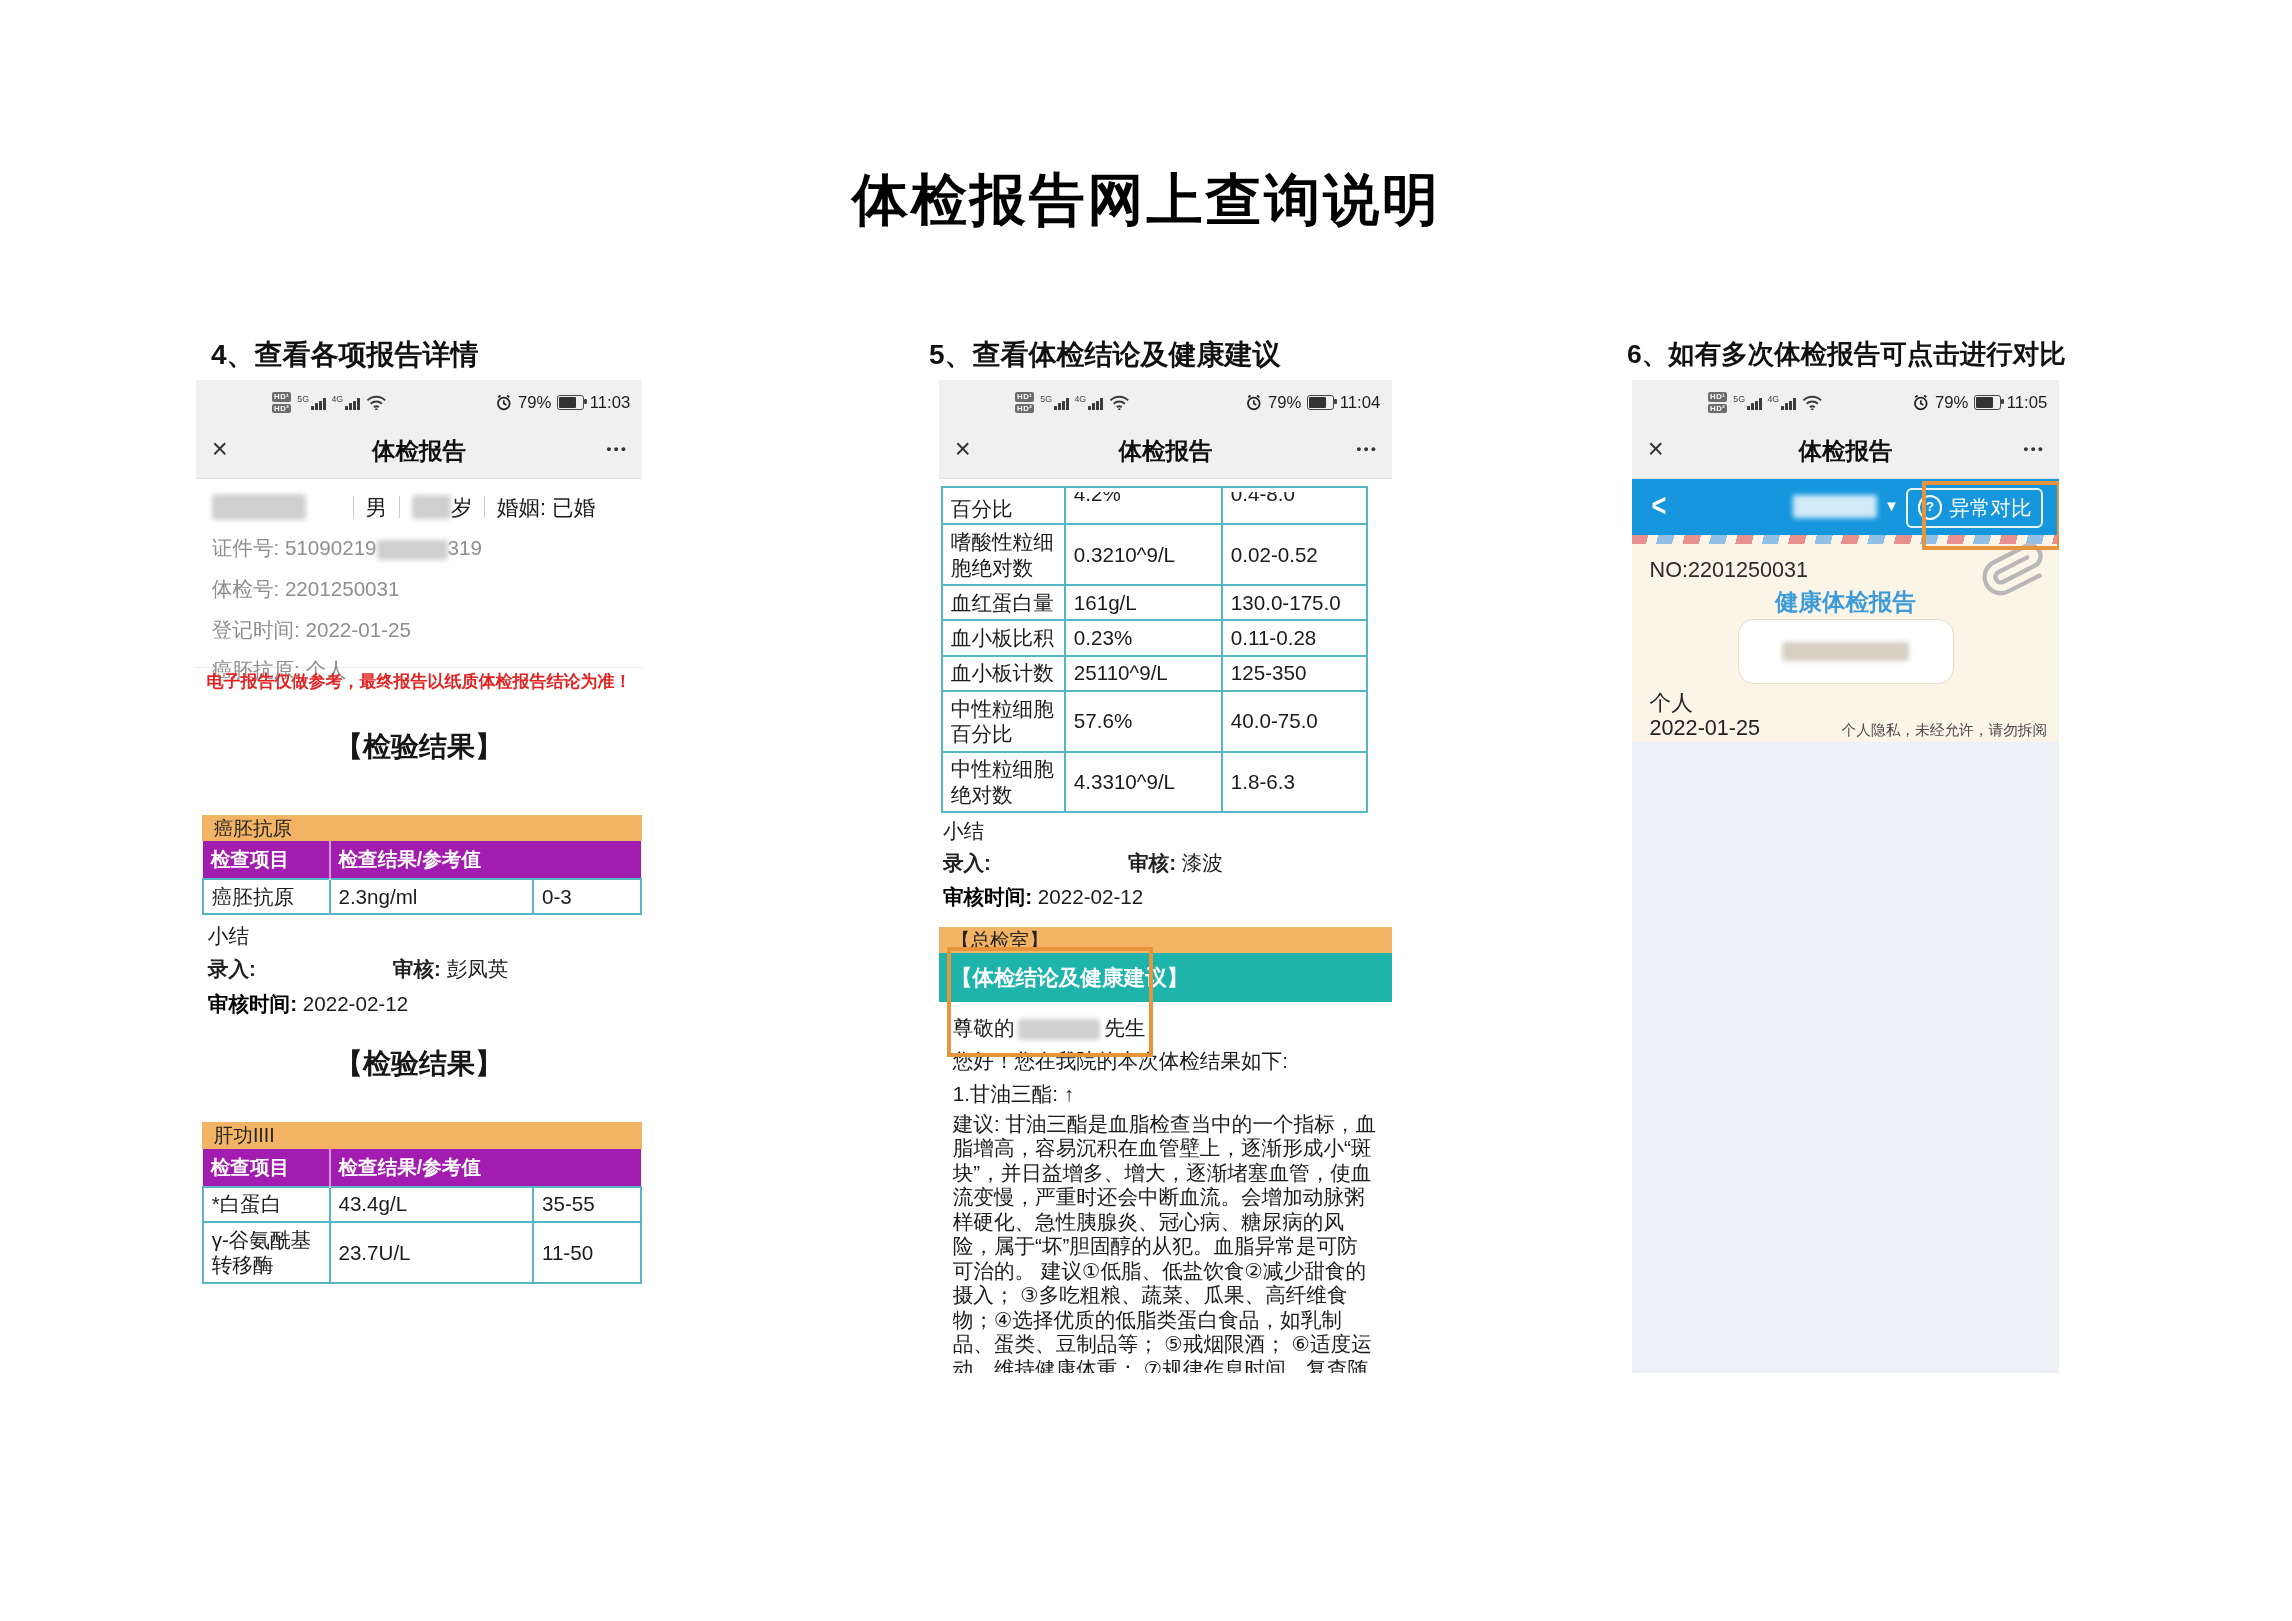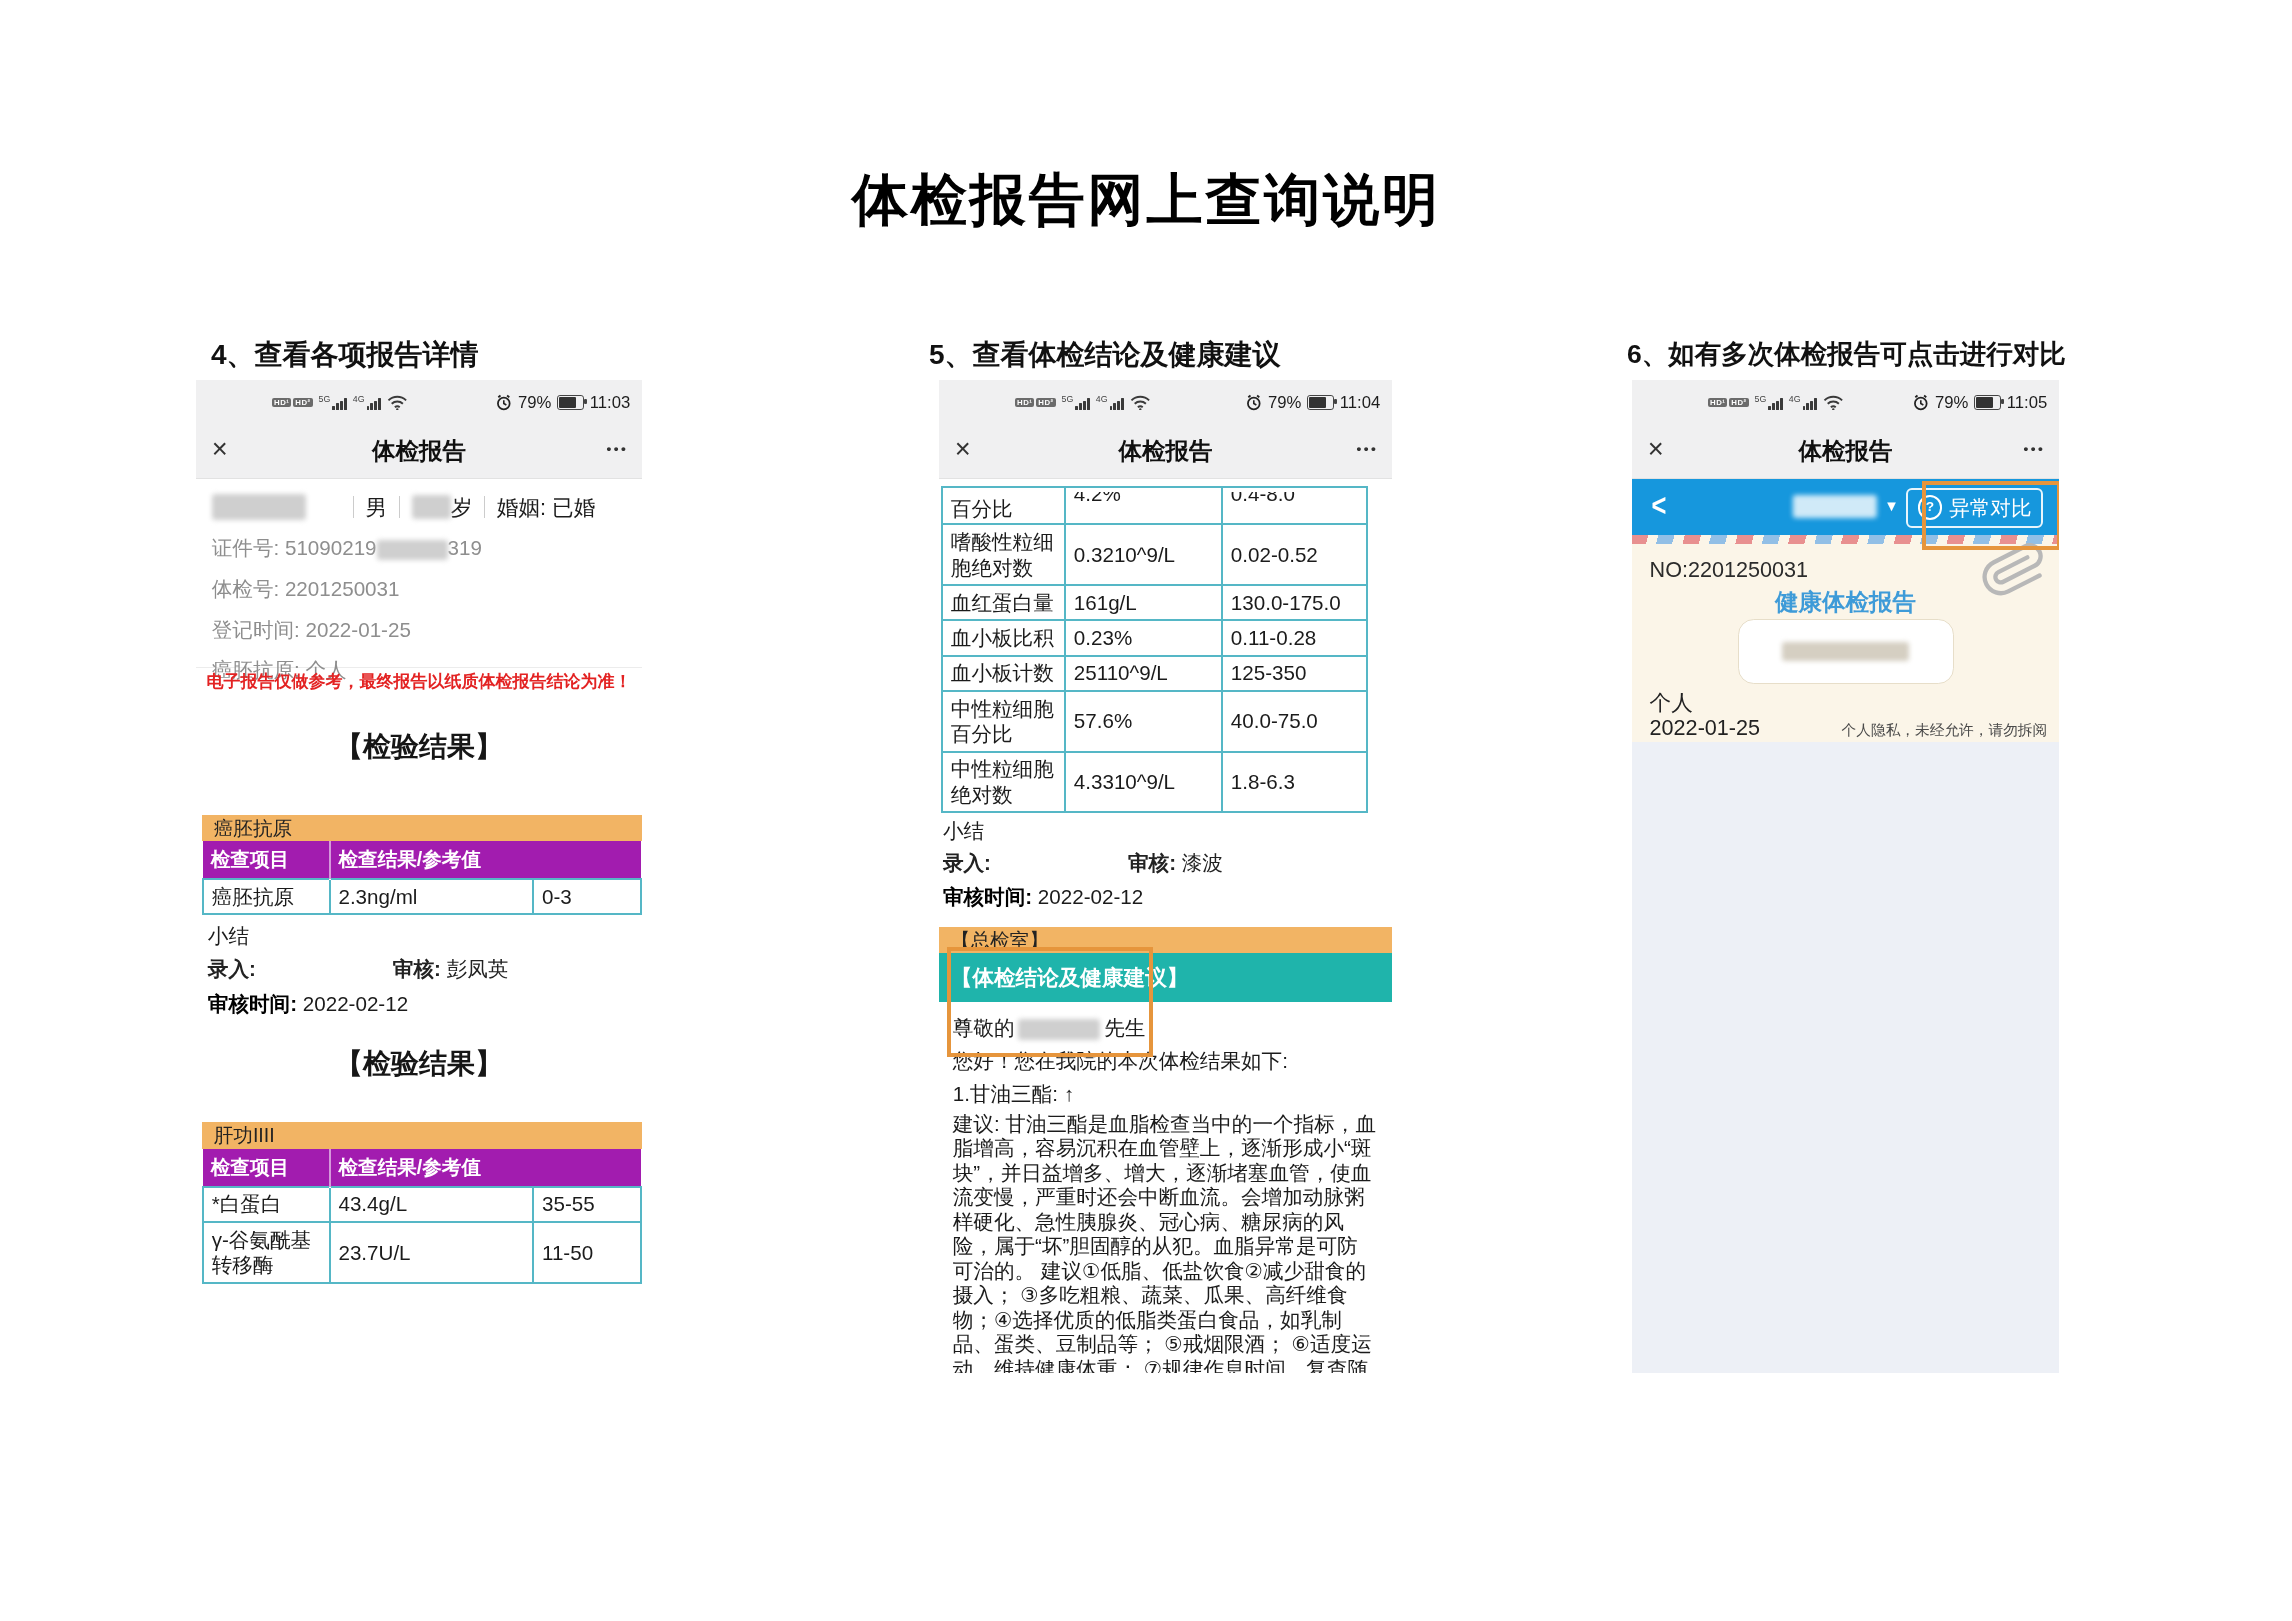--- a/index.html
+++ b/index.html
@@ -11,21 +11,21 @@
   #h4{left:211px;} #h5{left:929px;} #h6{left:1627px;font-size:26.5px;}
 
   .phone{position:absolute;top:380px;height:993px;background:#fff;overflow:hidden;}
   #phone1{left:196px;width:446px;}
   #phone2{left:939px;width:453px;}
   #phone3{left:1632px;width:427px;}
 
   
   .statusbar{height:45px;background:#f0f0f1;display:flex;align-items:center;justify-content:space-between;padding:0 11.8px 0 0;}
   .sb-left{display:flex;align-items:center;gap:5.9px;margin-left:76px;}
-  .hd-stack{display:flex;flex-direction:row;gap:2px;}
+  .hd-stack{display:flex;flex-direction:column;gap:2px;}
   .hd-badge{background:#6b6b6b;color:#fff;font-size:7.8px;font-weight:700;border-radius:2px;
         padding:0 2px;line-height:9.8px;letter-spacing:0.5px;}
   .sig{display:flex;align-items:flex-end;gap:1px;height:15.7px;}
   .sig .lbl{font-size:8.8px;color:#444;margin-right:1px;align-self:flex-start;line-height:8.8px;}
   .sig i{display:block;width:2.9px;background:#3a3a3a;border-radius:0.5px;}
   .sb-right{display:flex;align-items:center;gap:5.9px;font-size:16.7px;color:#1d1d1d;}
   .batt{position:relative;width:24.5px;height:12.7px;border:1.5px solid #444;border-radius:2.9px;}
   .batt b{position:absolute;left:1px;top:1px;bottom:1px;width:16.7px;background:#333;border-radius:1px;}
   .batt u{position:absolute;right:-3.9px;top:2.9px;width:2.5px;height:4.9px;background:#444;border-radius:1px;}
 

